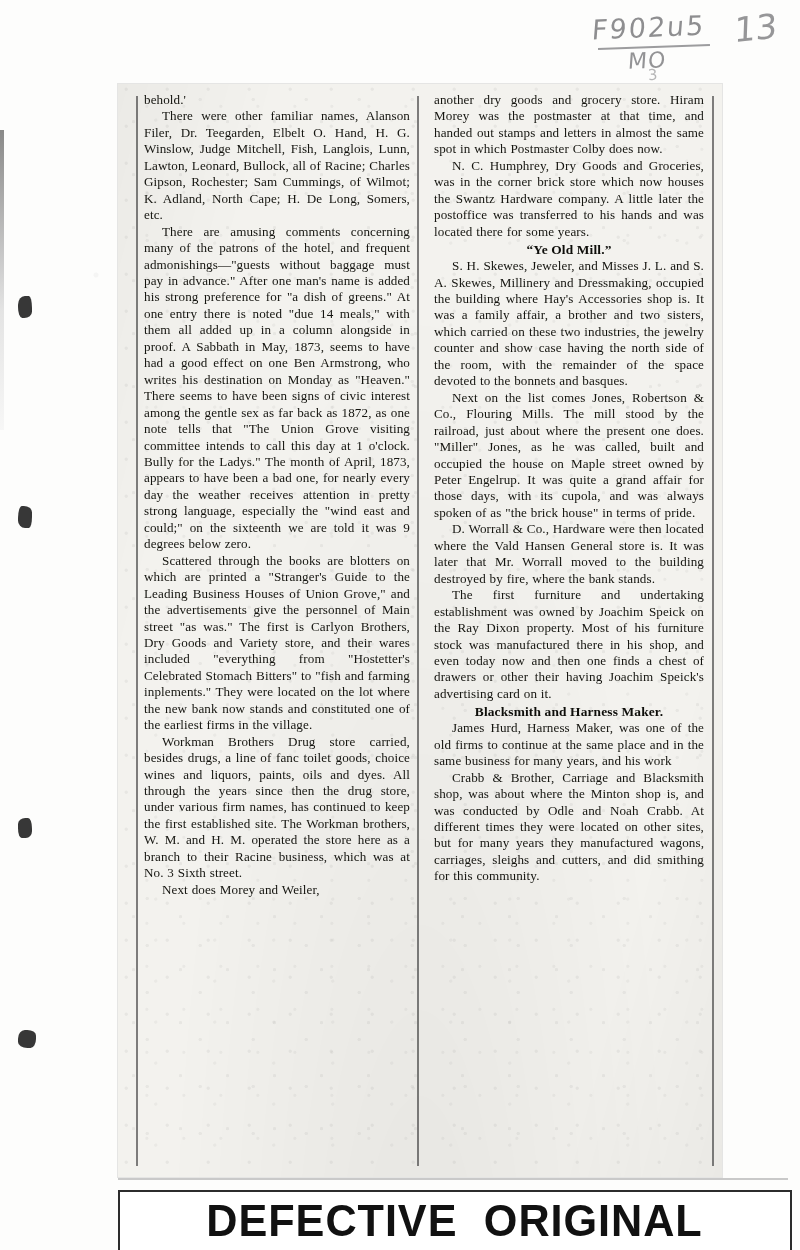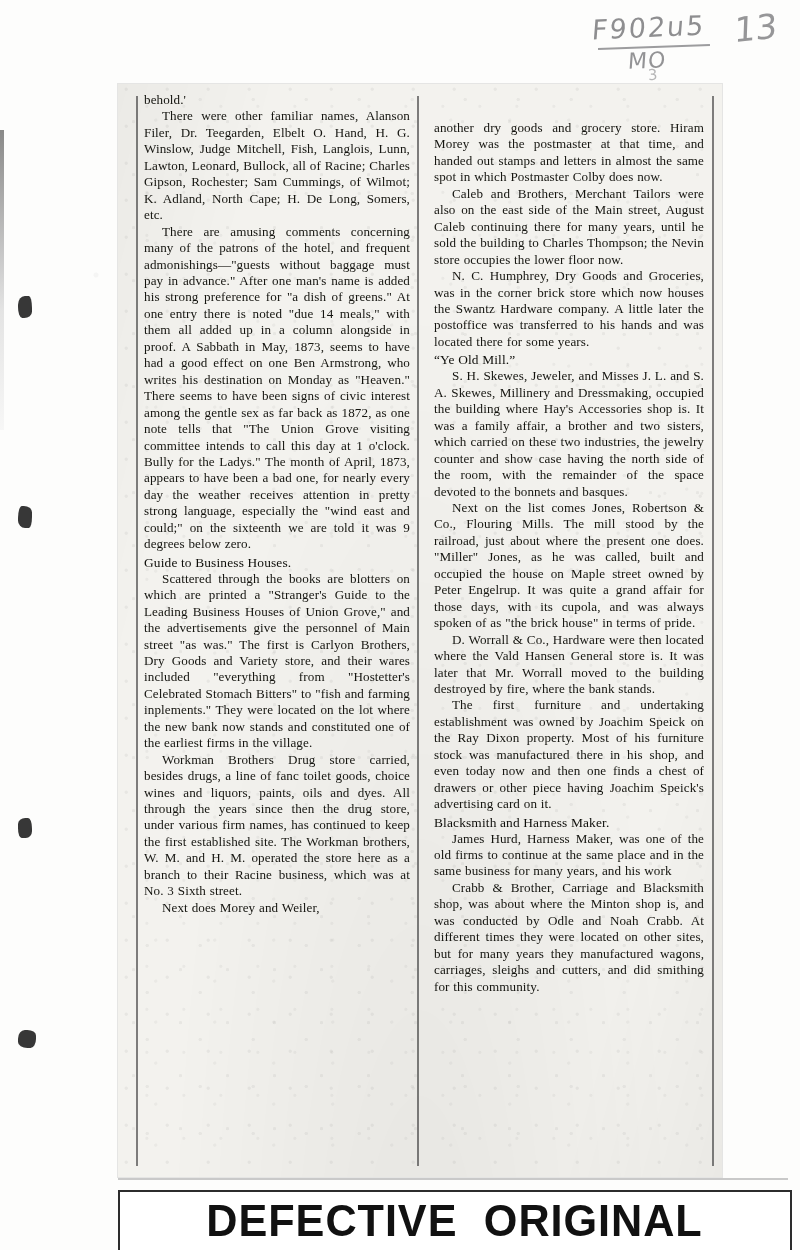--- a/index.html
+++ b/index.html
@@ -140,21 +140,21 @@
     height: 1093px;
     display: flex;
   }
   .col {
     position: relative;
     box-sizing: border-box;
     padding: 8px 10px 0 26px;
     width: 302px;
     overflow: hidden;
   }
-  .col.right { padding-left: 14px; padding-right: 18px; margin-top: 28px; }
+  .col.right { padding-left: 14px; padding-right: 18px; }
 
   
   .rule {
     position: absolute;
     top: 12px;
     width: 2px;
     height: 1070px;
     background: #333;
     opacity: .62;
   }
@@ -172,22 +172,22 @@
     letter-spacing: .1px;
     word-spacing: .4px;
     text-indent: 18px;
     hyphens: manual;
   }
   p.noindent { text-indent: 0; }
   h2.subhead {
     margin: 1px 0 0 0;
     font-size: 13.4px;
     line-height: 17px;
-    font-weight: normal;
-    text-align: left;
+    font-weight: bold;
+    text-align: center;
     color: #0e0e0a;
     letter-spacing: .15px;
   }
 
   
   .grunge {
     position: absolute;
     inset: 0;
     pointer-events: none;
     opacity: .5;
@@ -256,38 +256,36 @@
   <div class="rule rule-mid"></div>
   <div class="rule rule-right"></div>
 
   <div class="columns">
 
     <div class="col left">
       <p class="noindent">behold.'</p>
       <p>There were other familiar names, Alanson Filer, Dr. Teegarden, Elbelt O. Hand, H. G. Winslow, Judge Mitchell, Fish, Langlois, Lunn, Lawton, Leonard, Bullock, all of Racine; Charles Gipson, Rochester; Sam Cummings, of Wilmot; K. Adland, North Cape; H. De Long, Somers, etc.</p>
       <p>There are amusing comments concerning many of the patrons of the hotel, and frequent admonishings—"guests without baggage must pay in advance." After one man's name is added his strong preference for "a dish of greens." At one entry there is noted "due 14 meals," with them all added up in a column alongside in proof. A Sabbath in May, 1873, seems to have had a good effect on one Ben Armstrong, who writes his destination on Monday as "Heaven." There seems to have been signs of civic interest among the gentle sex as far back as 1872, as one note tells that "The Union Grove visiting committee intends to call this day at 1 o'clock. Bully for the Ladys." The month of April, 1873, appears to have been a bad one, for nearly every day the weather receives attention in pretty strong language, especially the "wind east and could;" on the sixteenth we are told it was 9 degrees below zero.</p>
 
-      <h2 class="subhead">Guide to Business Houses.</h2>
 
       <p>Scattered through the books are blotters on which are printed a "Stranger's Guide to the Leading Business Houses of Union Grove," and the advertisements give the personnel of Main street "as was." The first is Carlyon Brothers, Dry Goods and Variety store, and their wares included "everything from "Hostetter's Celebrated Stomach Bitters" to "fish and farming inplements." They were located on the lot where the new bank now stands and constituted one of the earliest firms in the village.</p>
       <p>Workman Brothers Drug store carried, besides drugs, a line of fanc toilet goods, choice wines and liquors, paints, oils and dyes. All through the years since then the drug store, under various firm names, has continued to keep the first established site. The Workman brothers, W. M. and H. M. operated the store here as a branch to their Racine business, which was at No. 3 Sixth street.</p>
       <p>Next does Morey and Weiler,</p>
     </div>
 
     <div class="col right">
       <p class="noindent">another dry goods and grocery store. Hiram Morey was the postmaster at that time, and handed out stamps and letters in almost the same spot in which Postmaster Colby does now.</p>
-      <p>Caleb and Brothers, Merchant Tailors were also on the east side of the Main street, August Caleb continuing there for many years, until he sold the building to Charles Thompson; the Nevin store occupies the lower floor now.</p>
       <p>N. C. Humphrey, Dry Goods and Groceries, was in the corner brick store which now houses the Swantz Hardware company. A little later the postoffice was transferred to his hands and was located there for some years.</p>
 
       <h2 class="subhead">“Ye Old Mill.”</h2>
 
       <p>S. H. Skewes, Jeweler, and Misses J. L. and S. A. Skewes, Millinery and Dressmaking, occupied the building where Hay's Accessories shop is. It was a family affair, a brother and two sisters, which carried on these two industries, the jewelry counter and show case having the north side of the room, with the remainder of the space devoted to the bonnets and basques.</p>
       <p>Next on the list comes Jones, Robertson &amp; Co., Flouring Mills. The mill stood by the railroad, just about where the present one does. "Miller" Jones, as he was called, built and occupied the house on Maple street owned by Peter Engelrup. It was quite a grand affair for those days, with its cupola, and was always spoken of as "the brick house" in terms of pride.</p>
       <p>D. Worrall &amp; Co., Hardware were then located where the Vald Hansen General store is. It was later that Mr. Worrall moved to the building destroyed by fire, where the bank stands.</p>
-      <p>The first furniture and undertaking establishment was owned by Joachim Speick on the Ray Dixon property. Most of his furniture stock was manufactured there in his shop, and even today now and then one finds a chest of drawers or other piece having Joachim Speick's advertising card on it.</p>
+      <p>The first furniture and undertaking establishment was owned by Joachim Speick on the Ray Dixon property. Most of his furniture stock was manufactured there in his shop, and even today now and then one finds a chest of drawers or other their having Joachim Speick's advertising card on it.</p>
 
       <h2 class="subhead">Blacksmith and Harness Maker.</h2>
 
       <p>James Hurd, Harness Maker, was one of the old firms to continue at the same place and in the same business for many years, and his work</p>
       <p>Crabb &amp; Brother, Carriage and Blacksmith shop, was about where the Minton shop is, and was conducted by Odle and Noah Crabb. At different times they were located on other sites, but for many years they manufactured wagons, carriages, sleighs and cutters, and did smithing for this community.</p>
     </div>
 
   </div>
   <div class="grunge"></div>
 </div>

